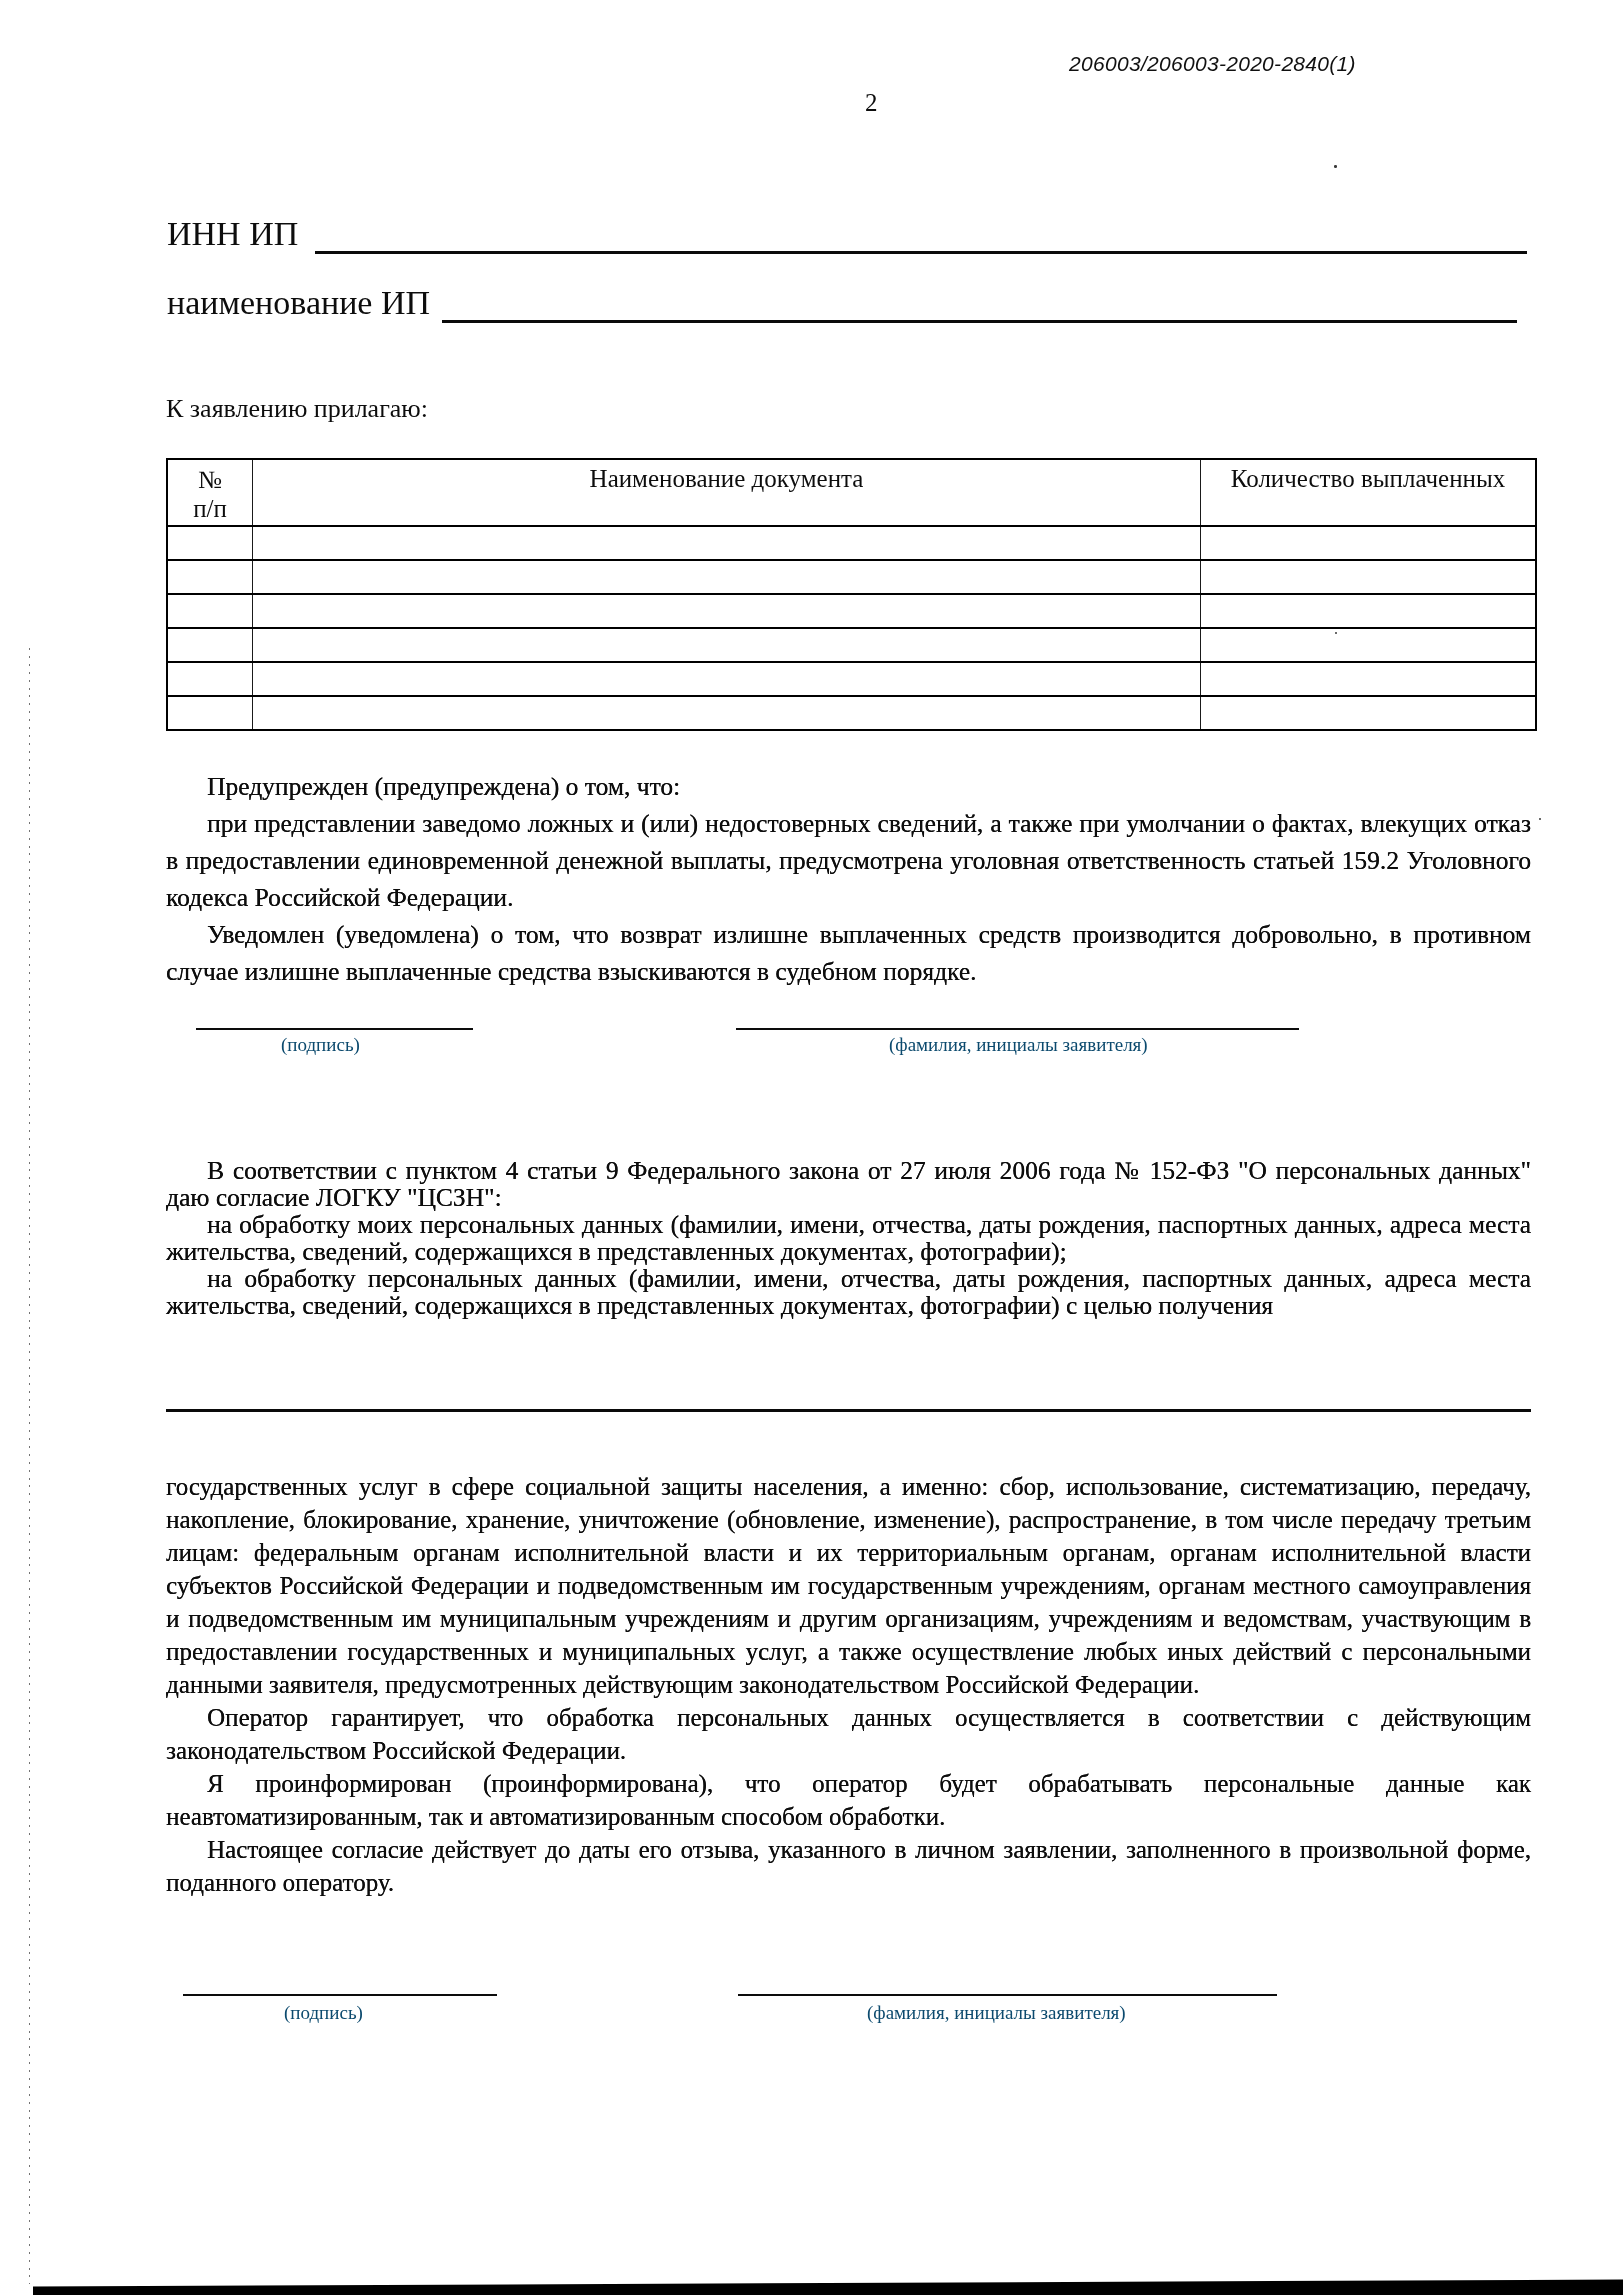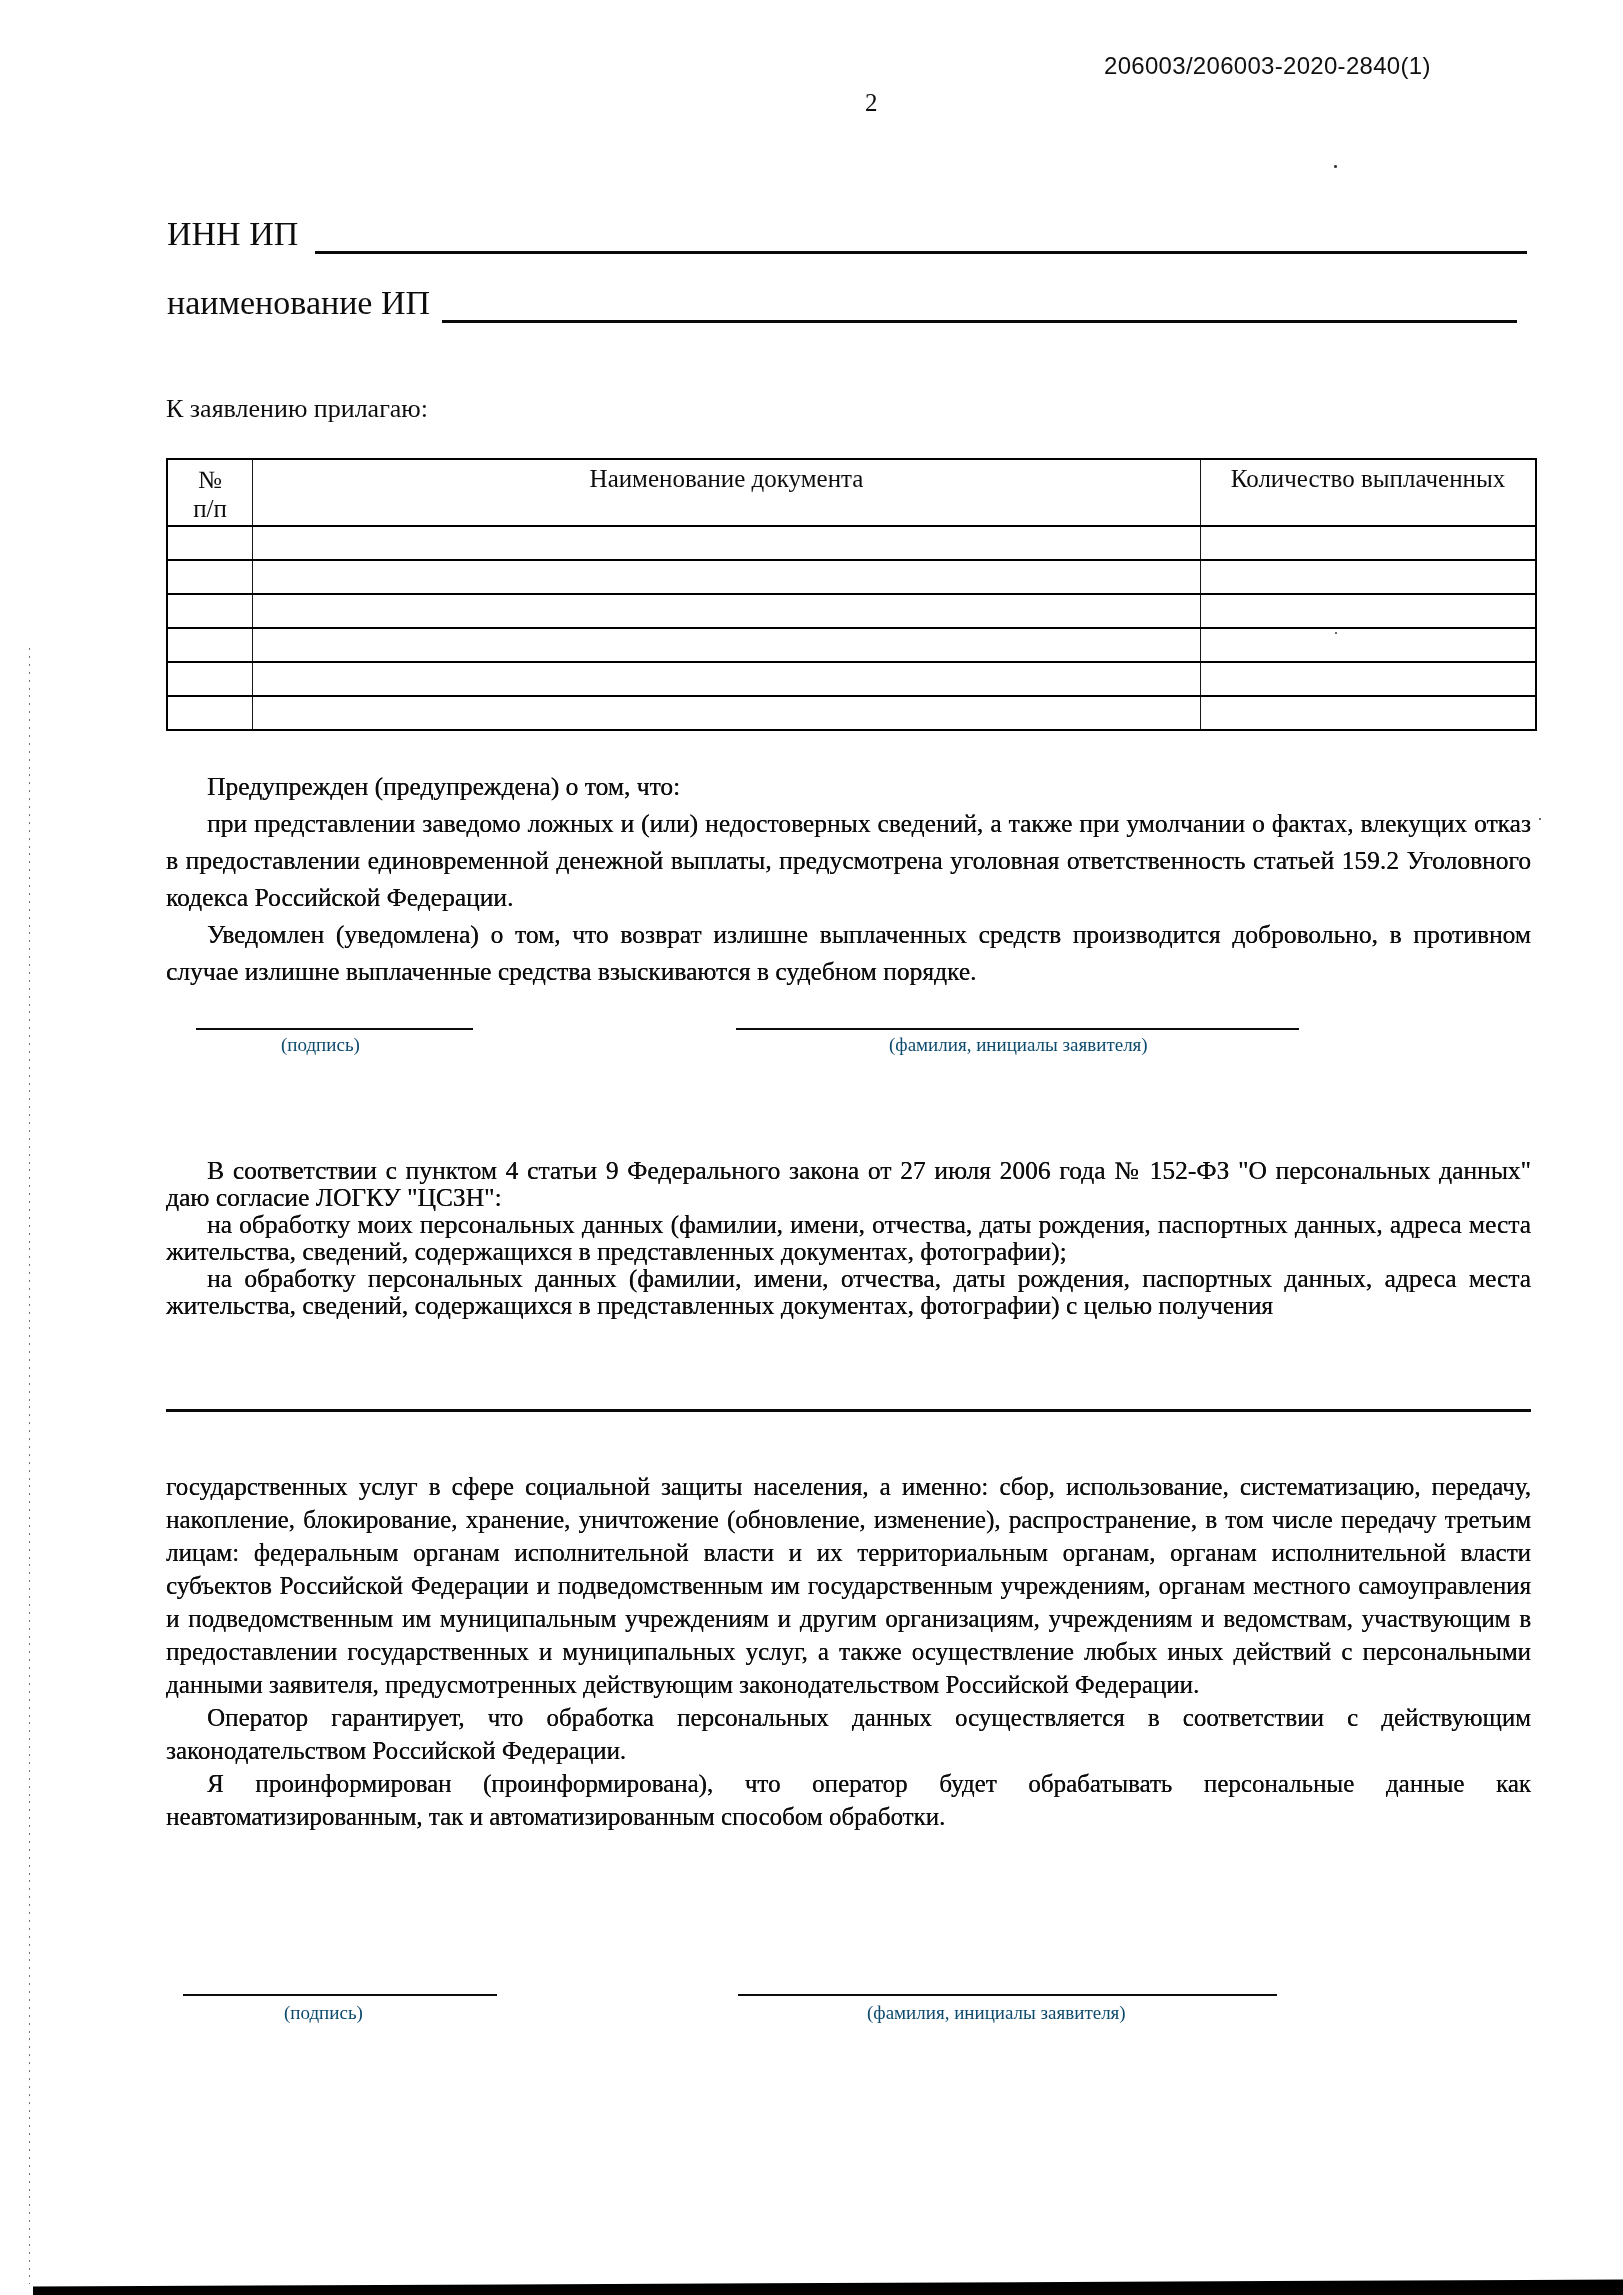--- a/index.html
+++ b/index.html
@@ -6,23 +6,23 @@
   .page{
     position:relative;
     width:1623px;height:2295px;
     background:#ffffff;
     font-family:"Liberation Serif","DejaVu Serif",serif;
     color:#0d0d0d;
     overflow:hidden;
   }
   .abs{position:absolute;}
   .doc-number{
-    left:1104px;top:52px;
+    left:1069px;top:52px;
     font-family:"Liberation Sans","DejaVu Sans",sans-serif;
-    font-size:24px;letter-spacing:0.3px;color:#101010;
+    font-size:21px;letter-spacing:0.3px;color:#101010;font-style:italic;
   }
   .page-num{left:865px;top:89px;font-size:25px;}
   .label{font-size:34px;white-space:nowrap;}
   .inn-label{left:167px;top:215px;}
   .name-label{left:167px;top:284px;}
   .fill-line{background:#0a0a0a;height:2.6px;}
   .inn-line{left:315px;top:251px;width:1212px;}
   .name-line{left:442px;top:320px;width:1075px;}
   .attach-title{left:166px;top:394px;font-size:26px;}
   
@@ -164,20 +164,21 @@
     <p>на обработку моих персональных данных (фамилии, имени, отчества, даты рождения, паспортных данных, адреса места жительства, сведений, содержащихся в представленных документах, фотографии);</p>
     <p>на обработку персональных данных (фамилии, имени, отчества, даты рождения, паспортных данных, адреса места жительства, сведений, содержащихся в представленных документах, фотографии) с целью получения</p>
   </div>
 
   <div class="abs fio-line"></div>
 
   <div class="abs tblock consent2-block">
     <p class="noindent">государственных услуг в сфере социальной защиты населения, а именно: сбор, использование, систематизацию, передачу, накопление, блокирование, хранение, уничтожение (обновление, изменение), распространение, в том числе передачу третьим лицам: федеральным органам исполнительной власти и их территориальным органам, органам исполнительной власти субъектов Российской Федерации и подведомственным им государственным учреждениям, органам местного самоуправления и подведомственным им муниципальным учреждениям и другим организациям, учреждениям и ведомствам, участвующим в предоставлении государственных и муниципальных услуг, а также осуществление любых иных действий с персональными данными заявителя, предусмотренных действующим законодательством Российской Федерации.</p>
     <p>Оператор гарантирует, что обработка персональных данных осуществляется в соответствии с действующим законодательством Российской Федерации.</p>
     <p>Я проинформирован (проинформирована), что оператор будет обрабатывать персональные данные как неавтоматизированным, так и автоматизированным способом обработки.</p>
+    <p>Настоящее согласие действует до даты его отзыва, указанного в личном заявлении, заполненного в произвольной форме, поданного оператору.</p>
   </div>
 
   <div class="abs sig-line sig2-left-line"></div>
   <div class="abs caption sig2-left-cap">(подпись)</div>
   <div class="abs sig-line sig2-right-line"></div>
   <div class="abs caption sig2-right-cap">(фамилия, инициалы заявителя)</div>
 
   <div class="abs left-scan-dots"></div>
   <div class="abs bottom-scan-bar"></div>
   <div class="abs speck speck1"></div>

